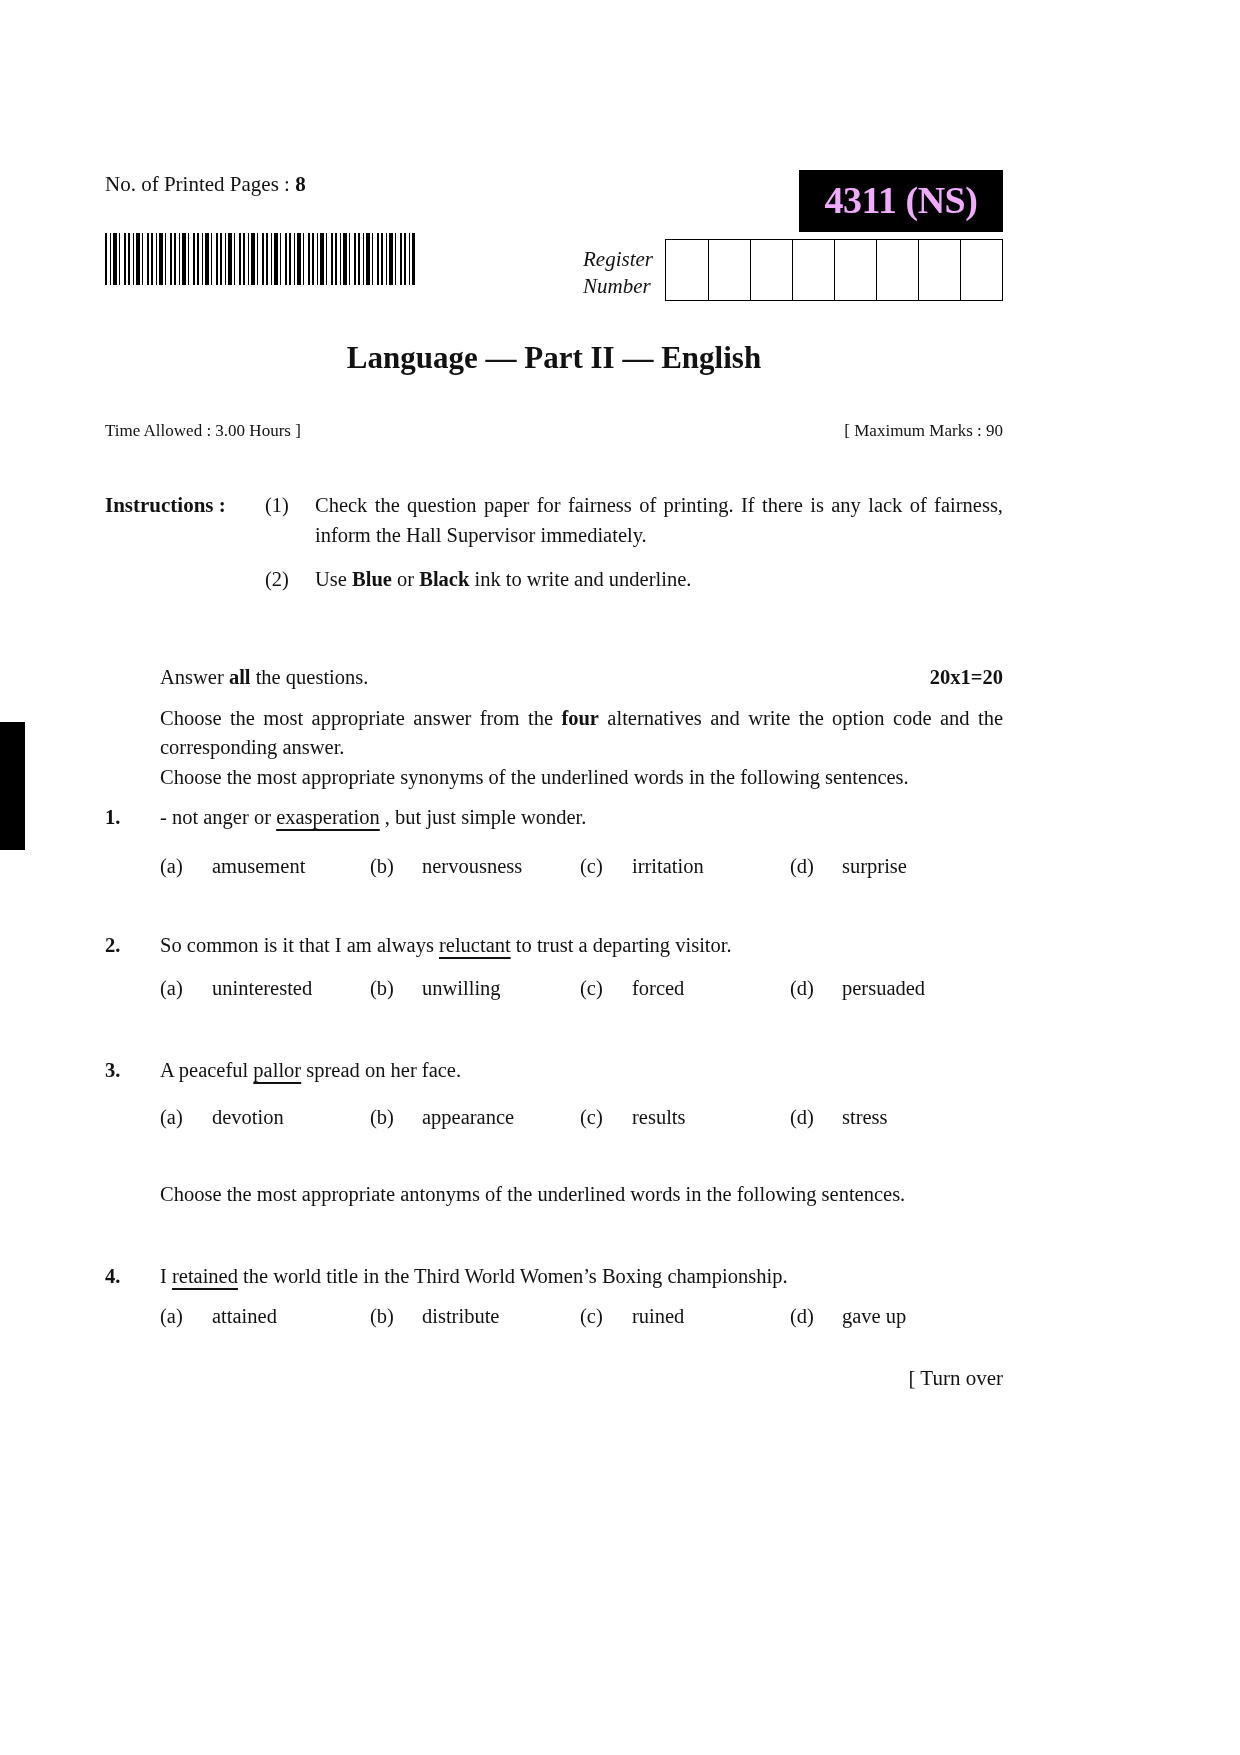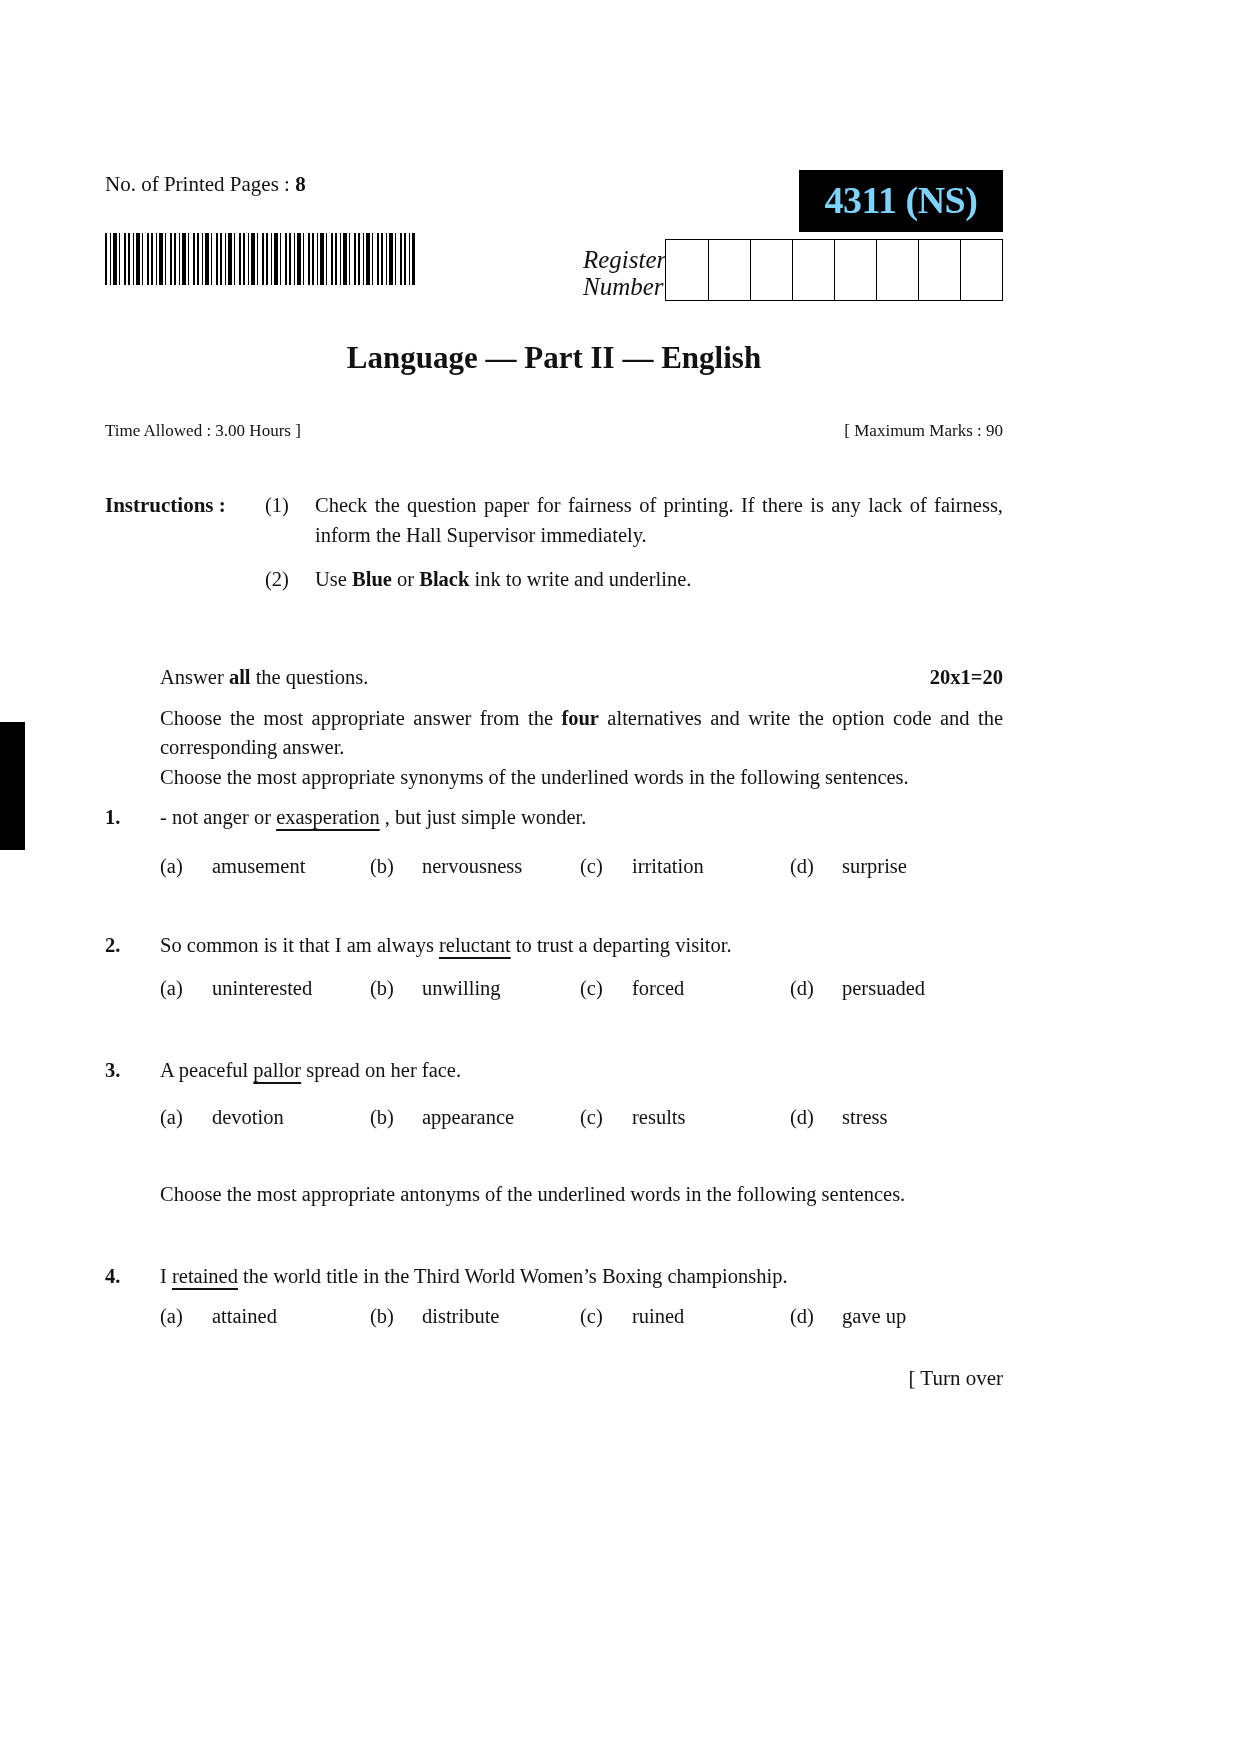--- a/index.html
+++ b/index.html
@@ -10,31 +10,31 @@
     font-family:"Liberation Serif", "DejaVu Serif", serif;
     font-size:20.5px; overflow:hidden;
   }
   .abs { position:absolute; }
 
   
   .printed-pages { top:172px; left:105px; font-size:21px; }
   .printed-pages b { font-weight:bold; }
   .code-box {
     top:170px; left:799px; width:204px; height:62px;
-    background:#000; color:#7dd3fc; text-align:center;
+    background:#000; color:#f0abfc; text-align:center;
     font-weight:bold; font-size:38px; line-height:60px; letter-spacing:-0.5px;
   }
   .barcode {
     top:233px; left:105px; width:310px; height:52px; background-color:#fff;
     background-image: repeating-linear-gradient(90deg,
       #000 0 2px, #fff 2px 5px, #000 5px 6px, #fff 6px 8px,
       #000 8px 12px, #fff 12px 14px, #000 14px 15px, #fff 15px 19px,
       #000 19px 21px, #fff 21px 23px);
   }
-  .register-label { top:246px; left:583px; font-style:italic; font-size:25px; line-height:27px; }
+  .register-label { top:246px; left:583px; font-style:italic; font-size:21px; line-height:27px; }
   .register-grid {
     top:239px; left:665px; width:338px; height:62px;
     display:grid; grid-template-columns:repeat(8,1fr);
     border:1.5px solid #000; background:#fff;
   }
   .register-grid .cell { border-left:1.5px solid #000; }
   .register-grid .cell:first-child { border-left:none; }
 
   
   .paper-title { top:340px; left:105px; width:898px; text-align:center; font-weight:bold; font-size:31px; }

